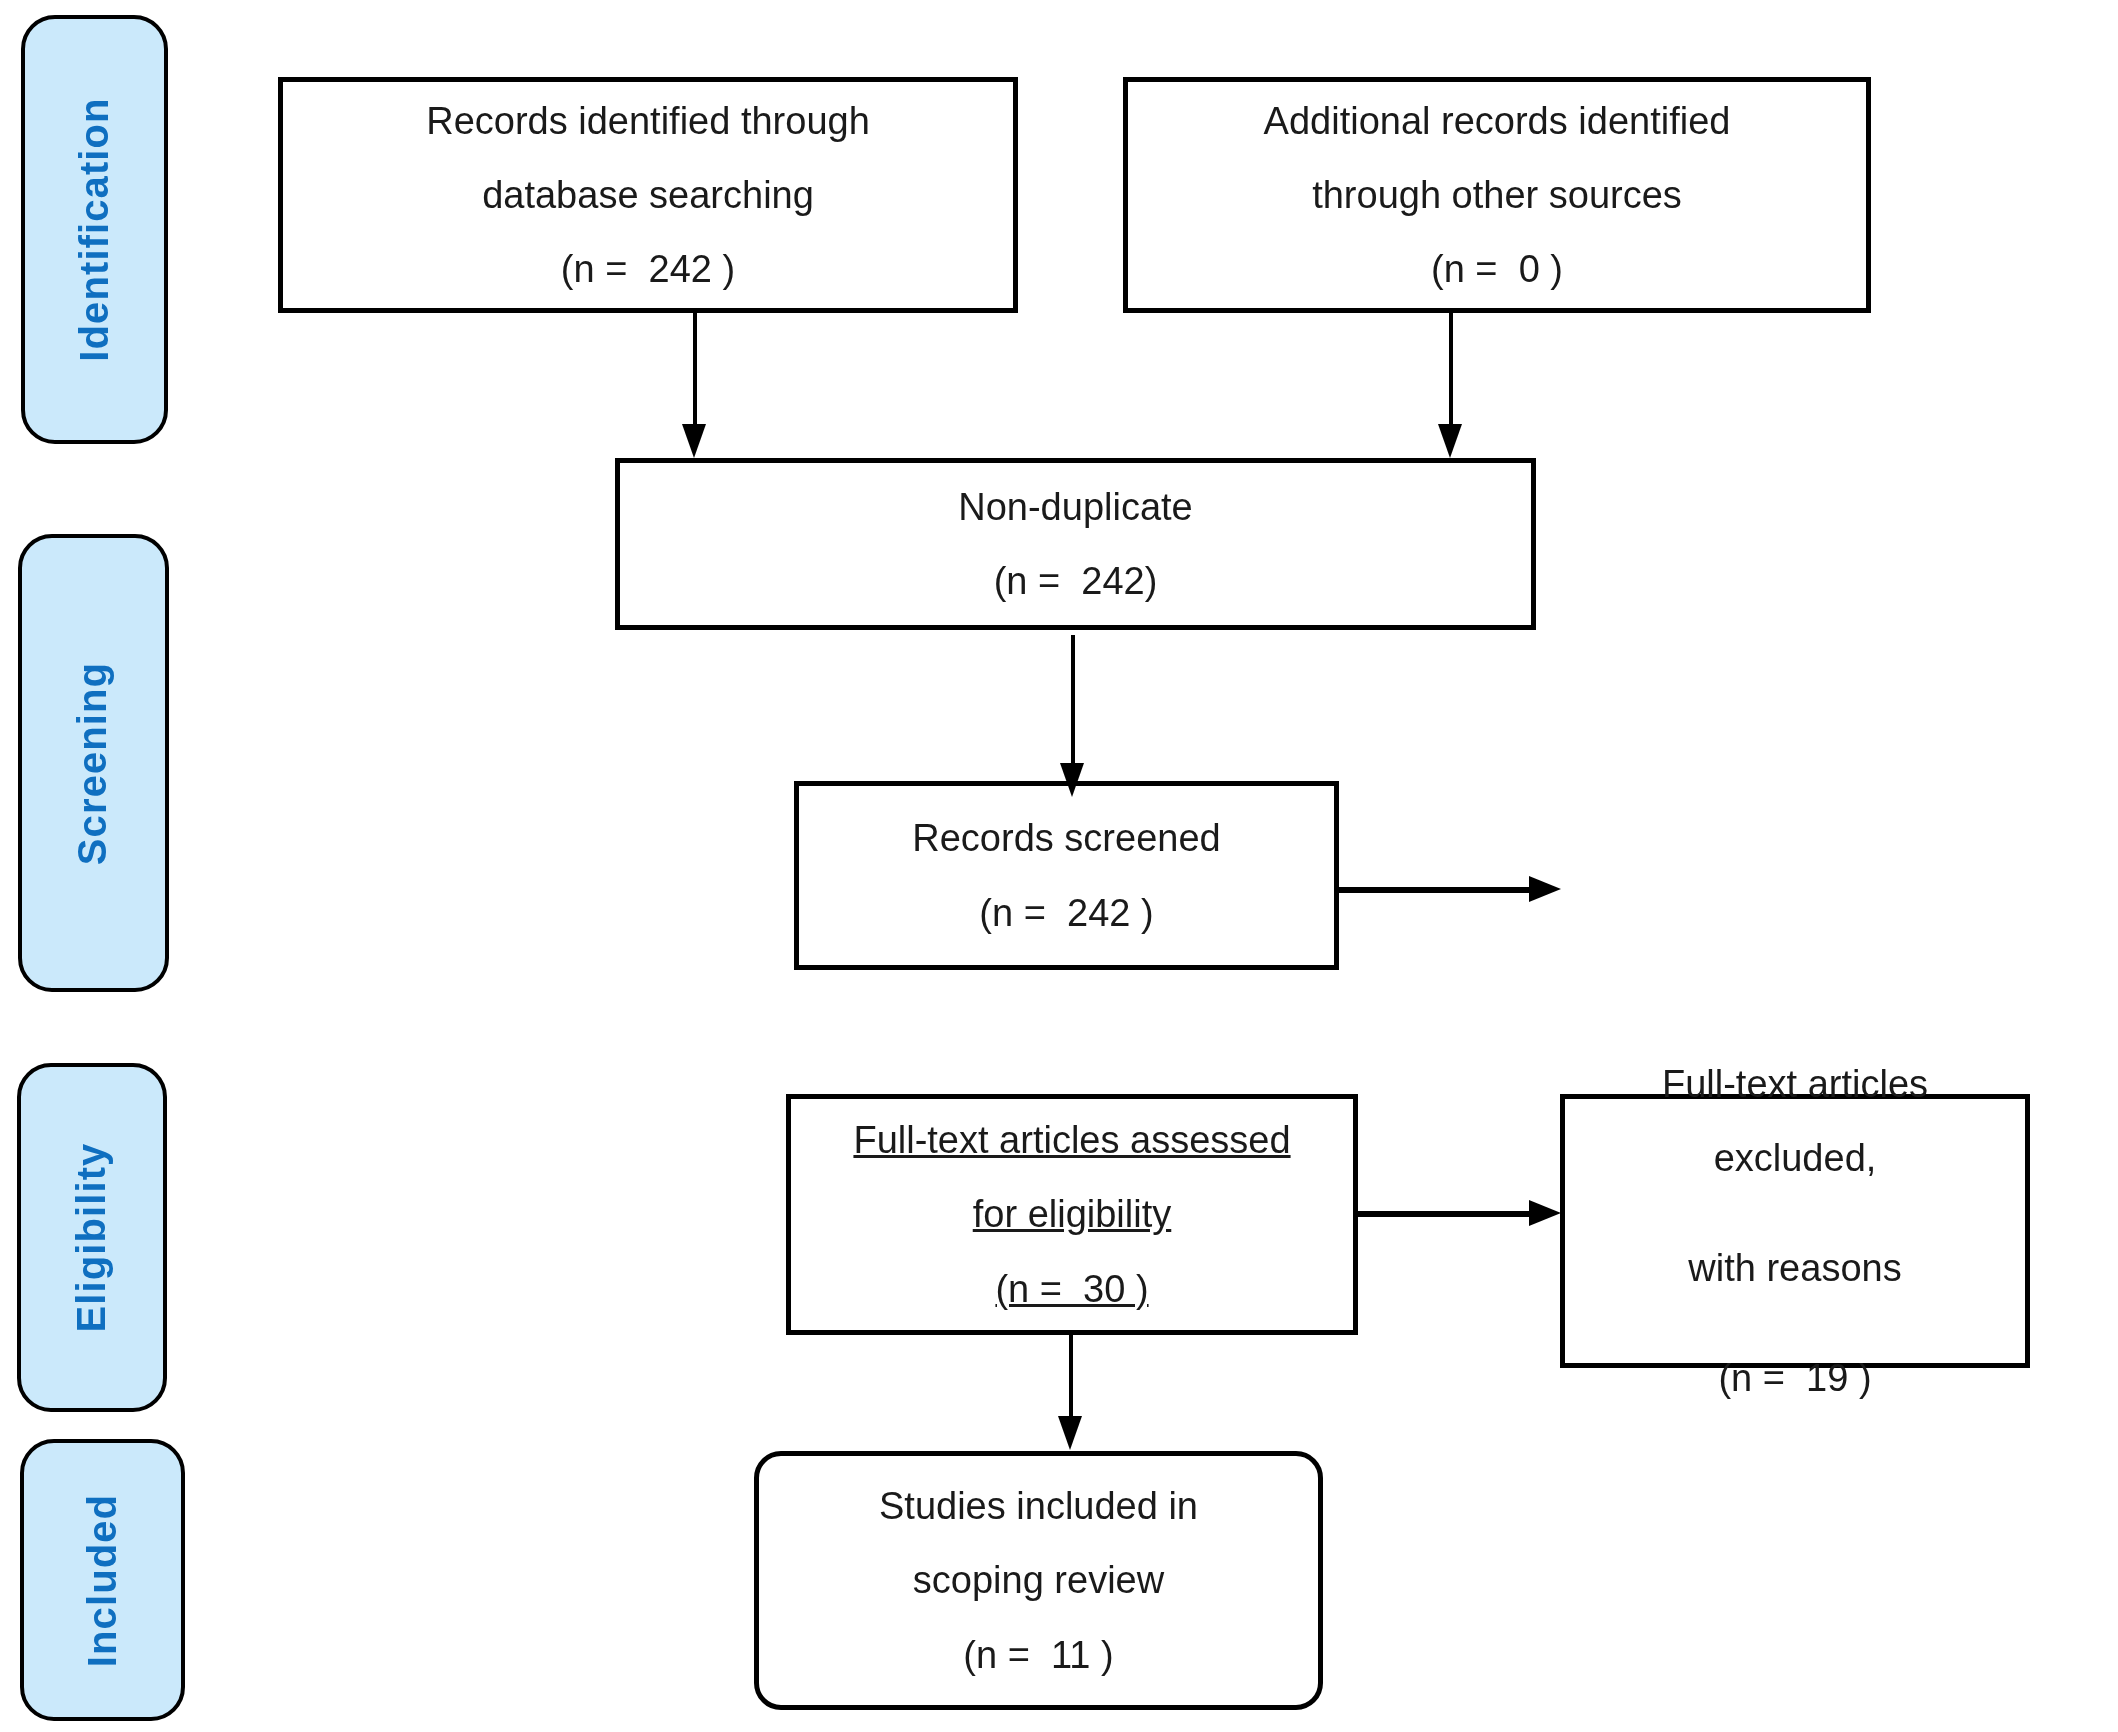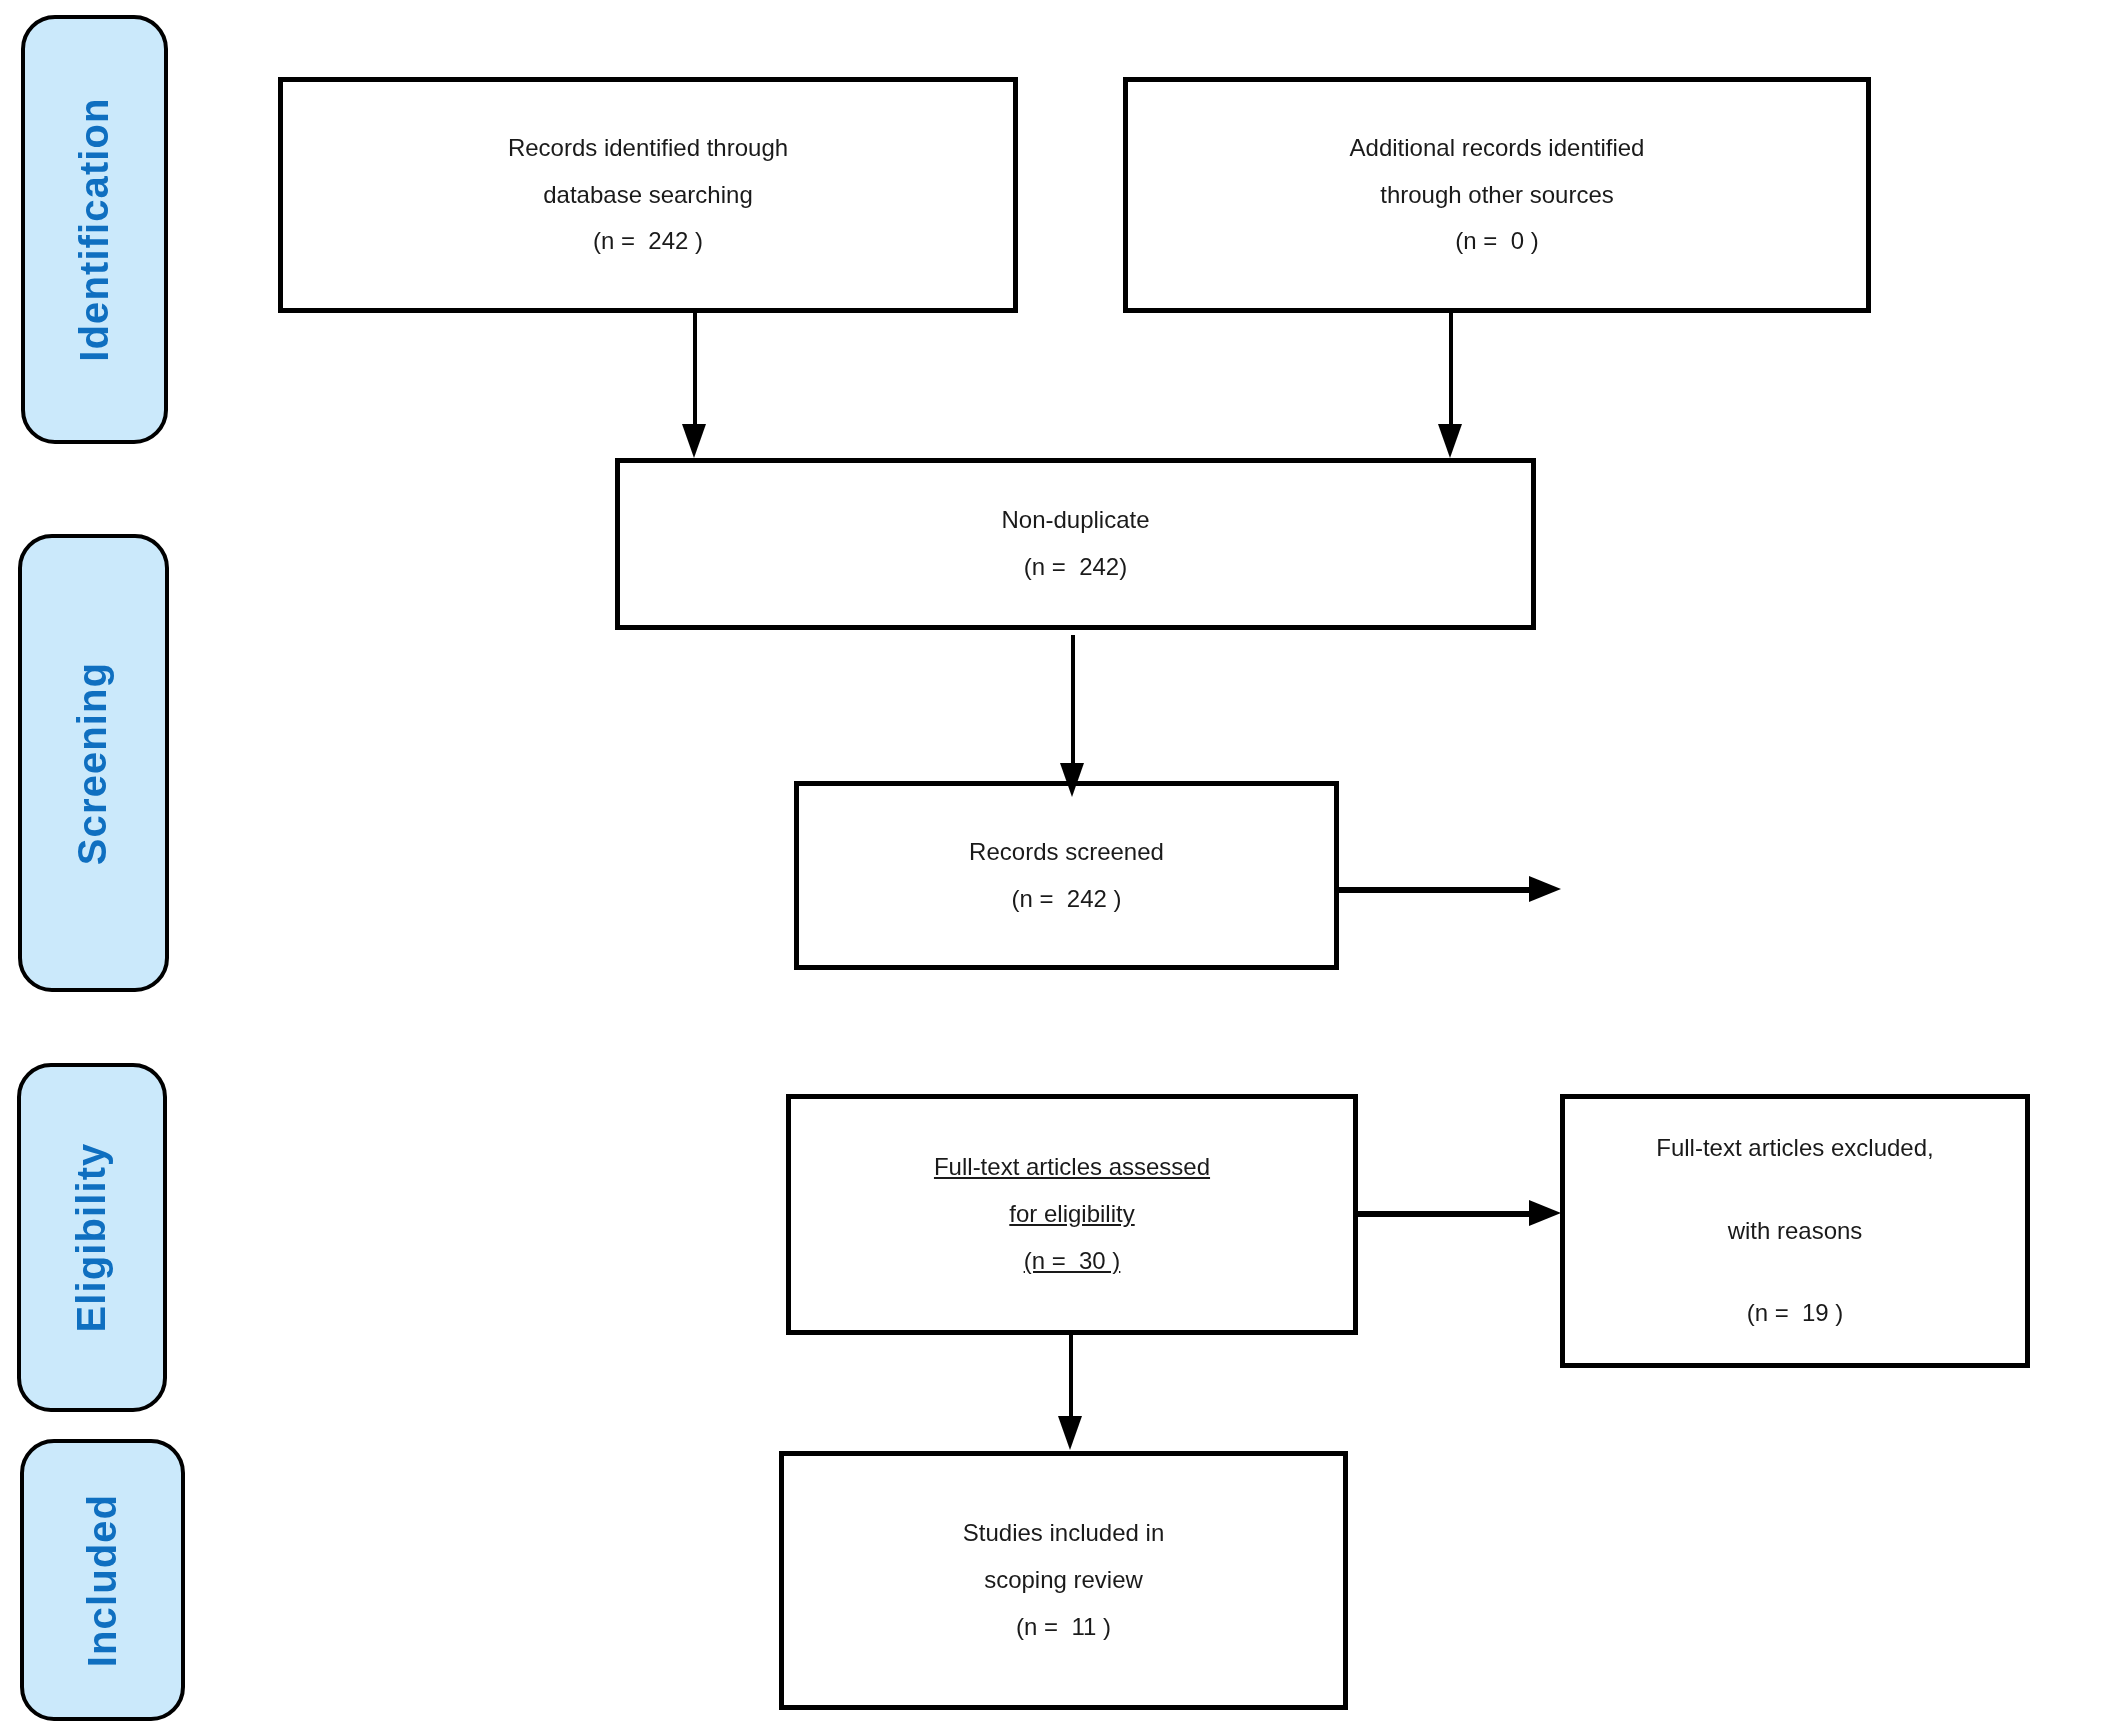--- a/index.html
+++ b/index.html
@@ -47,33 +47,33 @@
     position: absolute;
     background: var(--box-fill, #ffffff);
     border: 5px solid var(--line, #000000);
     box-sizing: border-box;
     display: flex;
     flex-direction: column;
     align-items: center;
     justify-content: center;
     text-align: center;
     color: var(--box-text, #1A1A1A);
-    font-size: 24px;
+    font-size: 38px;
     padding: 0 11px;
   }
   .bl { line-height: 1.95; white-space: pre-wrap; }
 
   #box-records-identified { left: 278px;  top: 77px;  width: 740px; height: 236px; }
   #box-additional-records { left: 1123px; top: 77px;  width: 748px; height: 236px; }
   #box-non-duplicate      { left: 615px; top: 458px;  width: 921px; height: 172px; }
   #box-records-screened   { left: 794px; top: 781px; width: 545px;  height: 189px; }
   #box-records-excluded   { left: 1560px; top: 797px; width: 537px;  height: 189px; }
   #box-fulltext-assessed  { left: 786px; top: 1094px; width: 572px; height: 241px; text-decoration: underline; }
   #box-fulltext-excluded  { left: 1560px; top: 1094px; width: 470px;  height: 274px; gap: 36px; }
-  #box-studies-included   { left: 779px; top: 1451px; width: 569px; height: 259px; }
+  #box-studies-included   { left: 754px; top: 1451px; width: 569px; height: 259px; border-radius: 27px; }
 
   
   .vline, .hline, .head-down, .head-right {
     position: absolute;
   }
   .vline { width: 3.9px;  background: var(--line, #000000); }
   .hline { height: 5.5px; background: var(--line, #000000); }
   .head-down {
     width: 0; height: 0;
     border-left: 12.7px solid transparent;

